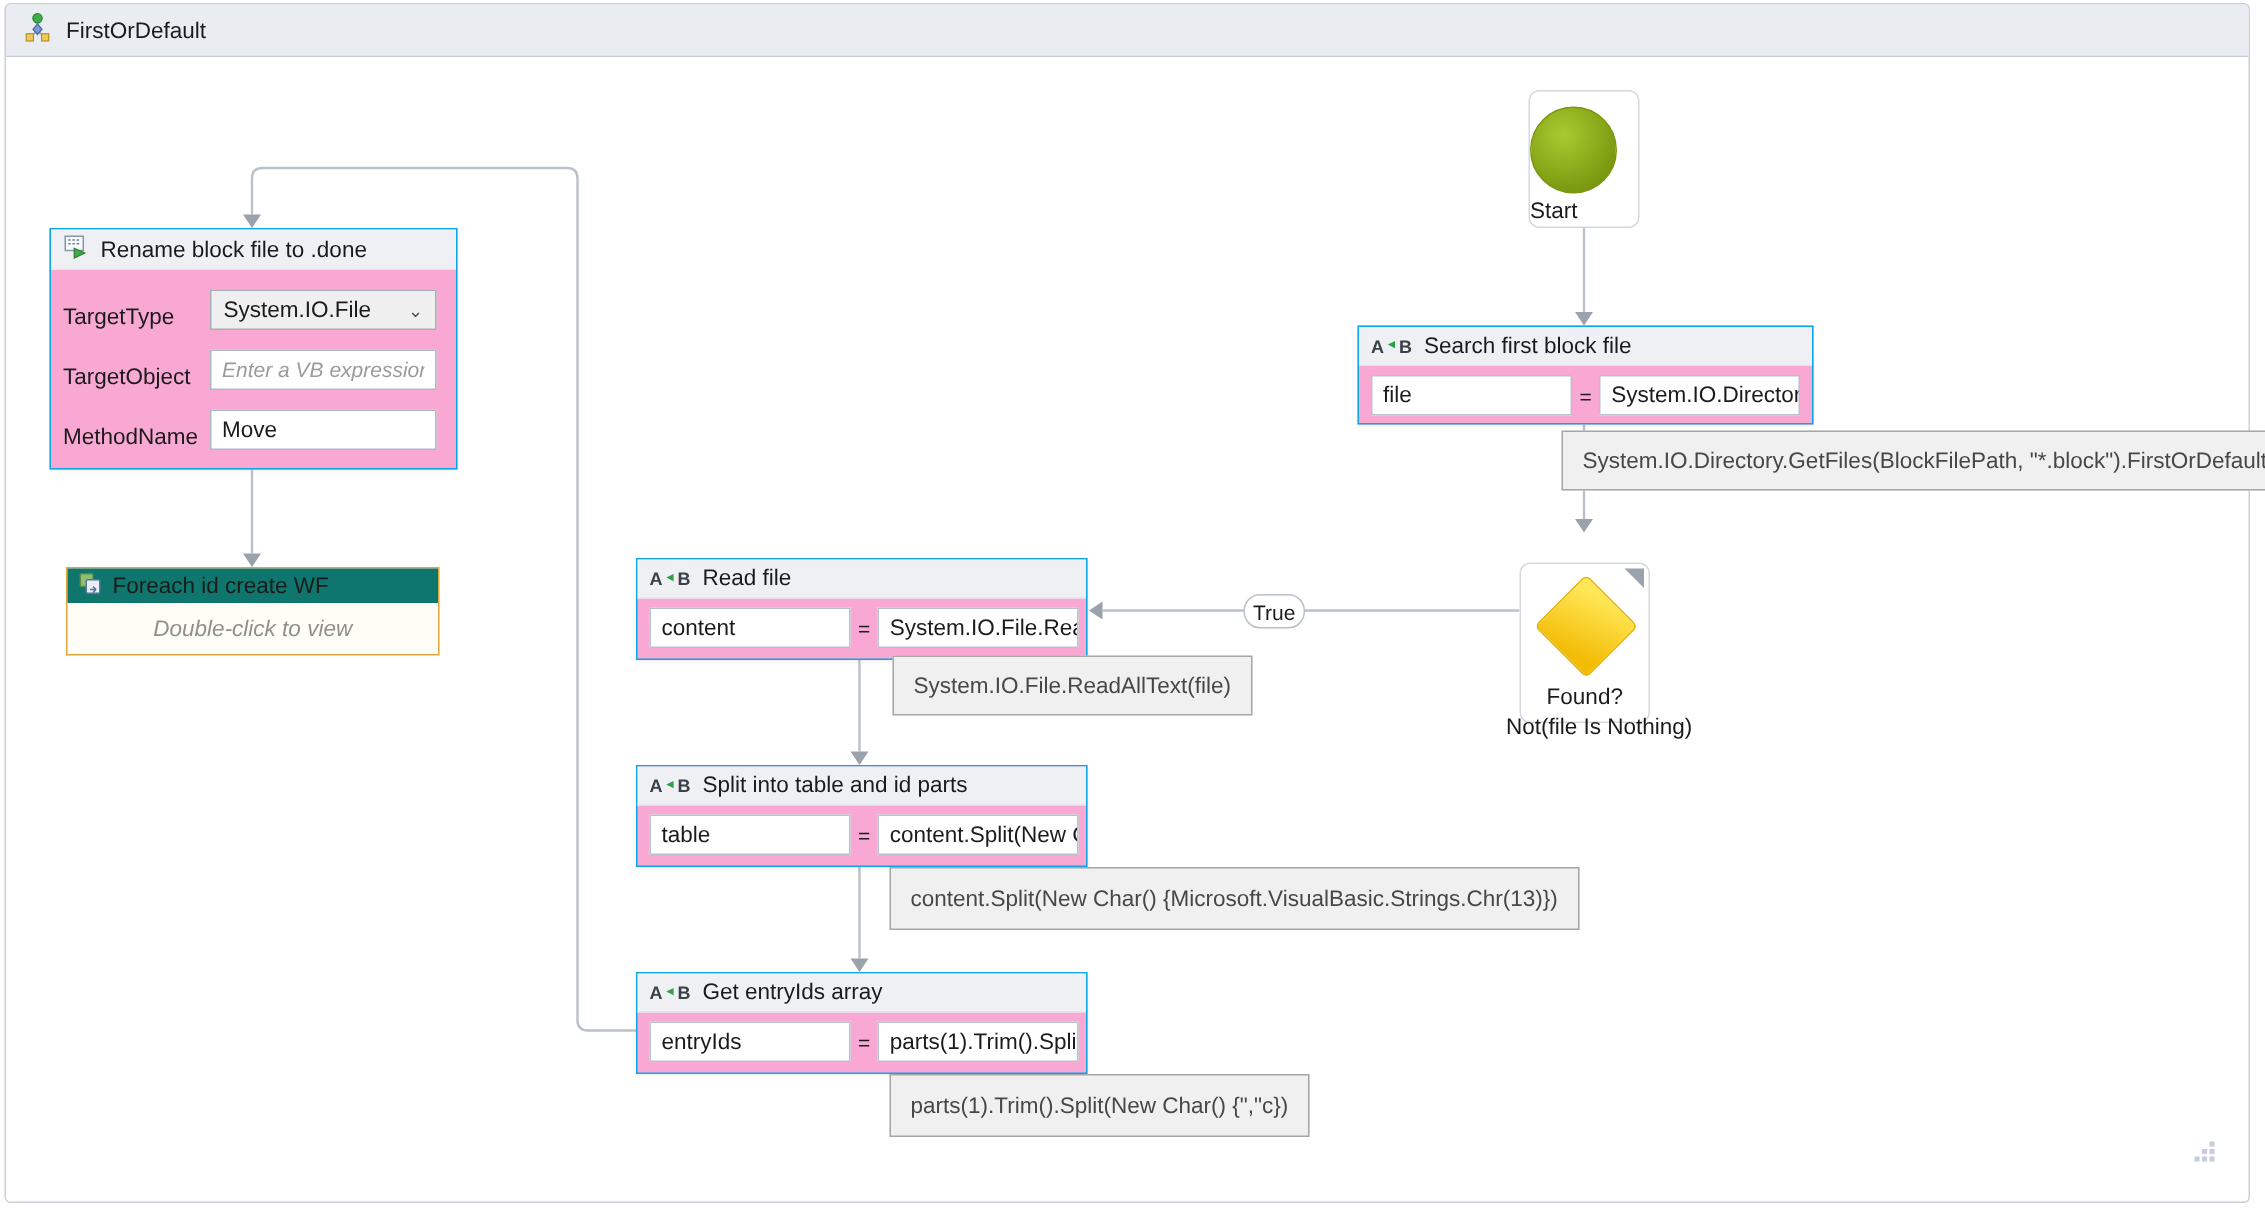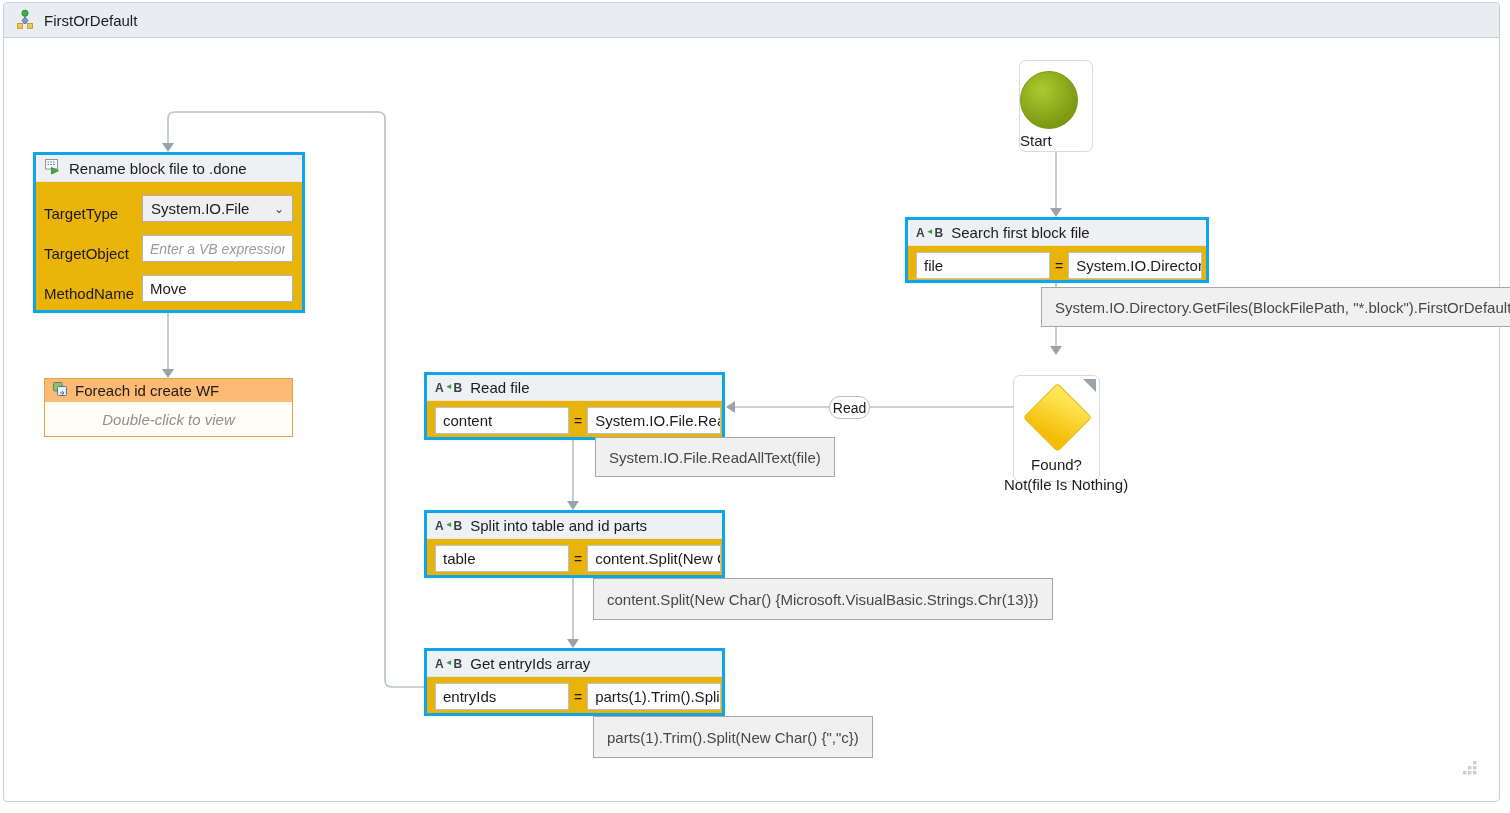--- a/index.html
+++ b/index.html
@@ -6,21 +6,21 @@
   html, body { width: 1510px; height: 813px; background: #fff; overflow: hidden;
     font-family: "Liberation Sans", sans-serif; color: #1b1b1b; }
   #frame { position: absolute; left: 3px; top: 2px; width: 1497px; height: 800px;
     border: 1px solid #c9ced8; border-radius: 4px; background: #fff; }
   #titlebar { position: absolute; left: 4px; top: 3px; width: 1495px; height: 35px;
     background: #e9edf2; border-bottom: 1px solid #c6ccd6; border-radius: 3px 3px 0 0;
     display: flex; align-items: center; padding-left: 11px; gap: 9px; font-size: 15px; }
   .layer { position: absolute; left: 0; top: 0; width: 1510px; height: 813px; pointer-events: none; }
 
   
-  .activity { position: absolute; background: #eab308; border: 3px solid #0ea5e9; z-index: 2;
+  .activity { position: absolute; background: #f9a8d4; border: 1px solid #0ea5e9; z-index: 2;
     box-shadow: 0 1px 2px rgba(150,155,165,.18); }
   .act-header { height: 26px; background: #eef0f4; border-bottom: 1px solid #e3e6ea;
     display: flex; align-items: center; padding: 0 8px; gap: 8px; font-size: 15px; white-space: nowrap; }
   .act-body { display: flex; align-items: center; padding: 6px 8px; gap: 5px; }
 
   .ab-icon { display: inline-flex; align-items: center; font-weight: 600; line-height: 1; }
   .ab-letter { font-size: 12px; color: #3c4147; }
   .ab-arrow { font-size: 8px; color: #2f9e44; margin: 0 1px 2px 1px; }
 
   .field { height: 27px; border: 1px solid #b5c3d1; background: #fff; font-size: 15px;
@@ -35,21 +35,21 @@
   .form-label { width: 98px; font-size: 15px; flex: none; }
   .dropdown { width: 151px; height: 27px; background: #efefef; border: 1px solid #a9aeb4;
     display: flex; align-items: center; justify-content: space-between; padding: 0 8px; font-size: 15px; }
   .text-input { width: 151px; height: 27px; border: 1px solid #abb7c4; font-size: 15px;
     padding: 0 7px; color: #1b1b1b; font-family: "Liberation Sans", sans-serif; background:#fff; }
   .text-input::placeholder { font-style: italic; color: #9b9b9b; font-size: 14px; }
 
   
   #foreach-box { position: absolute; left: 44px; top: 378px; width: 249px; height: 59px;
     border: 1px solid #dca73d; background: #fffdf6; z-index: 2; }
-  #foreach-header { height: 23px; background: #fdba74; display: flex; align-items: center;
+  #foreach-header { height: 23px; background: #0f766e; display: flex; align-items: center;
     padding: 0 7px; gap: 7px; font-size: 15px; }
   #foreach-body { height: 34px; display: flex; align-items: center; justify-content: center;
     font-size: 15px; font-style: italic; color: #8f8f8f; }
 
   
   #start-node { position: absolute; left: 1019px; top: 60px; width: 74px; height: 92px;
     border: 1px solid #d4dae0; border-radius: 7px; background: #fff; z-index: 2;
     display: flex; flex-direction: column; align-items: flex-start; }
   #start-circle { width: 58px; height: 58px; border-radius: 50%; margin-top: 10px;
     background: radial-gradient(circle at 38% 32%, #a9cb30, #7d9c12 68%, #6f8c0d);
@@ -181,21 +181,21 @@
     <div class="field expr-field">System.IO.Directory.GetFiles(BlockFilePath, "*.block").FirstOrDefault()</div>
   </div>
 </div>
 
 <div id="found-node">
   <div id="found-corner"></div>
   <div id="found-diamond"></div>
   <div id="found-label">Found?</div>
 </div>
 <div id="decision-condition">Not(file Is Nothing)</div>
-<div id="true-pill">Read</div>
+<div id="true-pill">True</div>
 
 <div class="activity" style="left:424px; top:372px; width:301px; height:68px;">
   <div class="act-header">
     <span class="ab-icon">
         <span class="ab-letter">A</span>
         <span class="ab-arrow">◄</span>
         <span class="ab-letter">B</span>
       </span>
     <span>Read file</span>
   </div>

